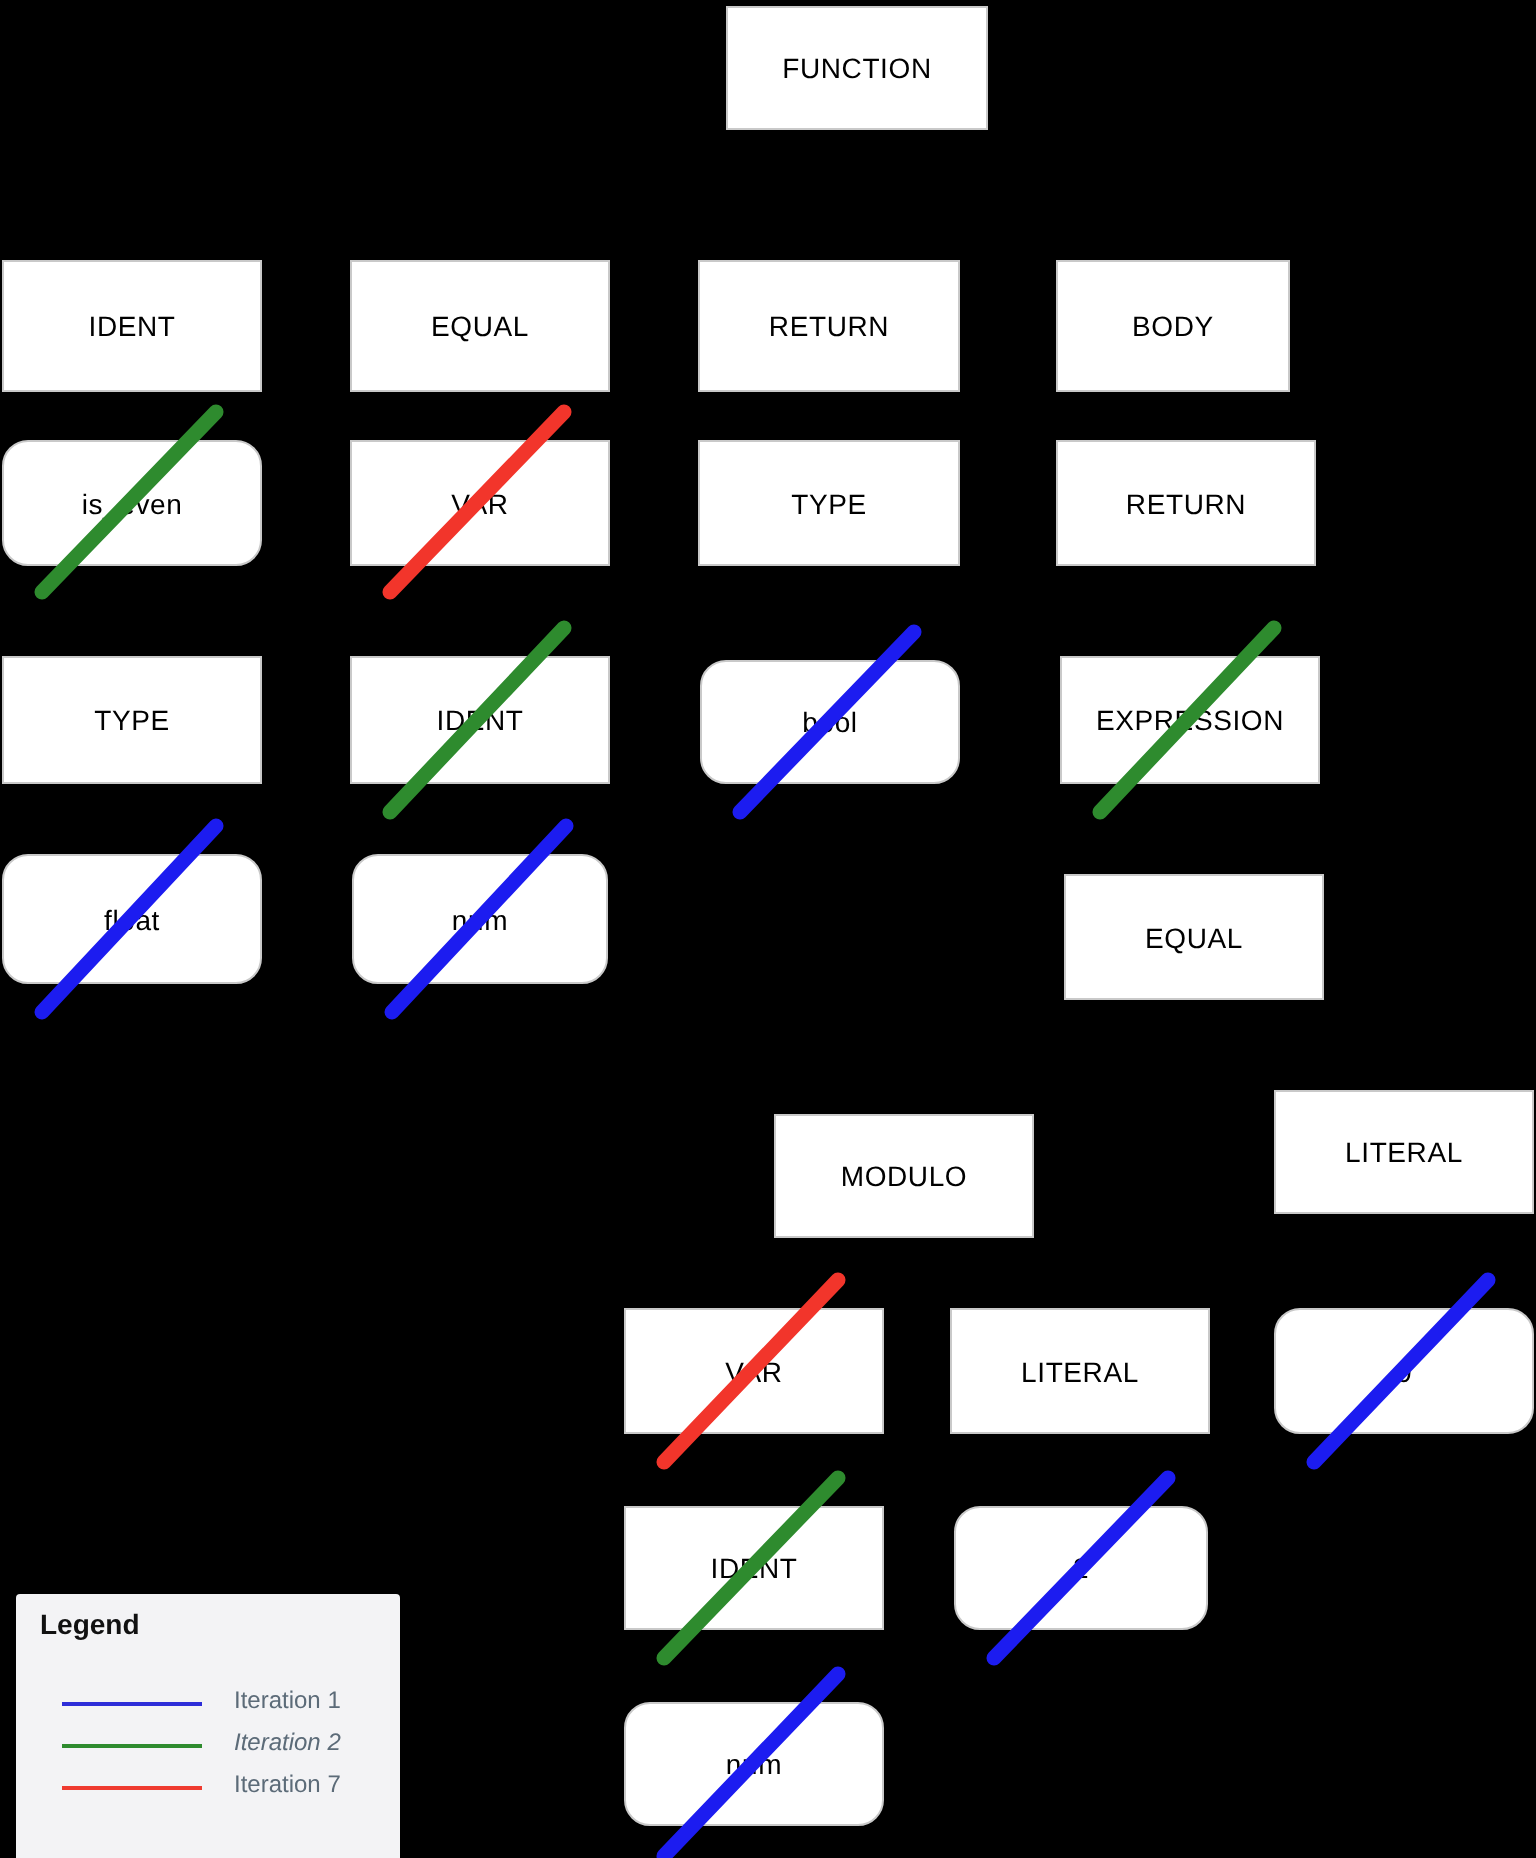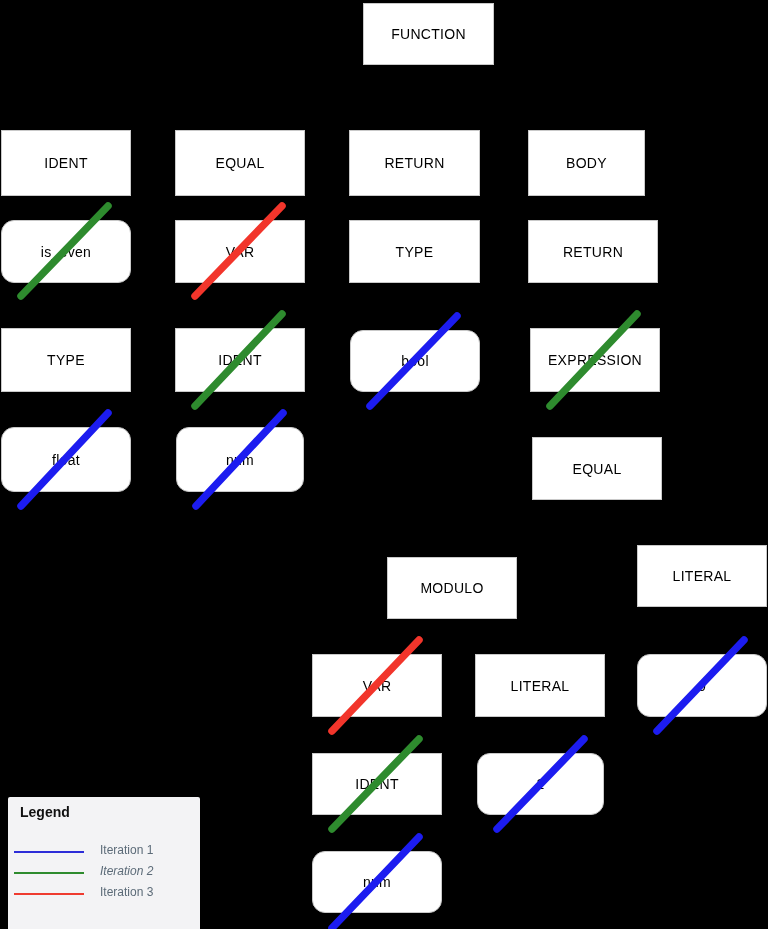--- a/index.html
+++ b/index.html
@@ -16,21 +16,21 @@
   .node.rounded{border-radius:13px;}
   .overlay{position:absolute;left:0;top:0;z-index:5;pointer-events:none;}
   .legend{
     position:absolute;left:8px;top:797px;width:192px;height:134px;
     background:#f3f3f5;z-index:6;box-sizing:border-box;border-radius:2px;
   }
   .legend-title{
     position:absolute;left:12px;top:7px;font-size:14px;font-weight:bold;color:#111111;
   }
   .legend-item{
-    position:absolute;left:6px;height:16px;display:flex;align-items:center;
+    position:absolute;left:23px;height:16px;display:flex;align-items:center;
   }
   .legend-line{display:block;width:70px;height:0;}
   .legend-line svg{display:block;}
   .legend-label{margin-left:16px;font-size:12px;color:#5c6b78;white-space:nowrap;}
 </style>
 </head>
 <body>
 
 <div class="canvas">
 
@@ -102,17 +102,17 @@
       </span>
       <span class="legend-label">Iteration 2</span>
     </div>
 
     <div class="legend-item" style="top:87px;">
       <span class="legend-line">
         <svg width="70" height="4" viewBox="0 0 70 4">
             <line x1="0" y1="2" x2="70" y2="2" stroke-width="2" stroke="#ef3b30"></line>
           </svg>
       </span>
-      <span class="legend-label">Iteration 3</span>
+      <span class="legend-label">Iteration 7</span>
     </div>
   </div>
 
 </div>
 
 </body></html>

